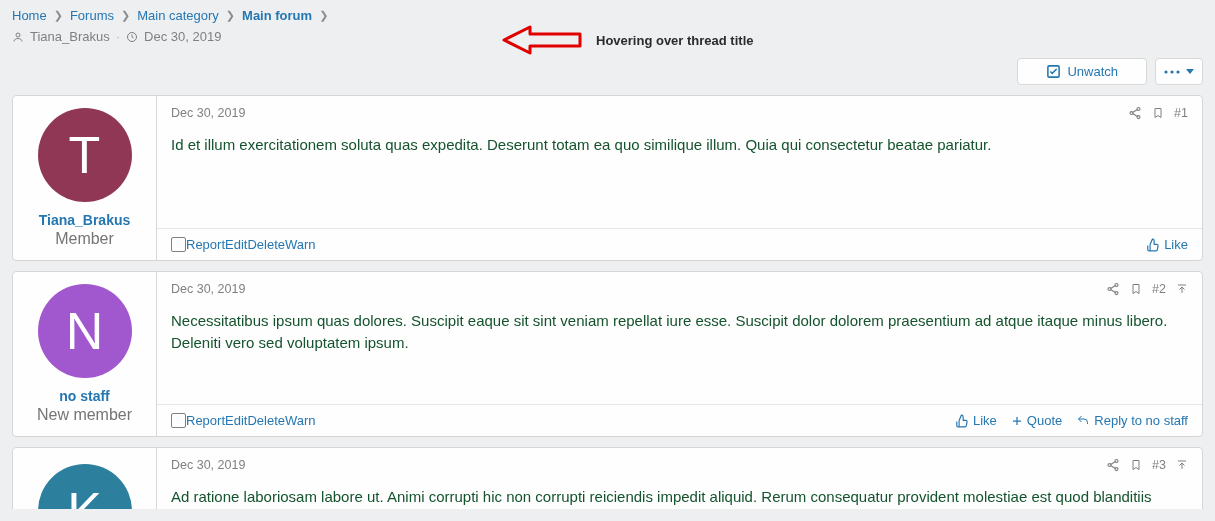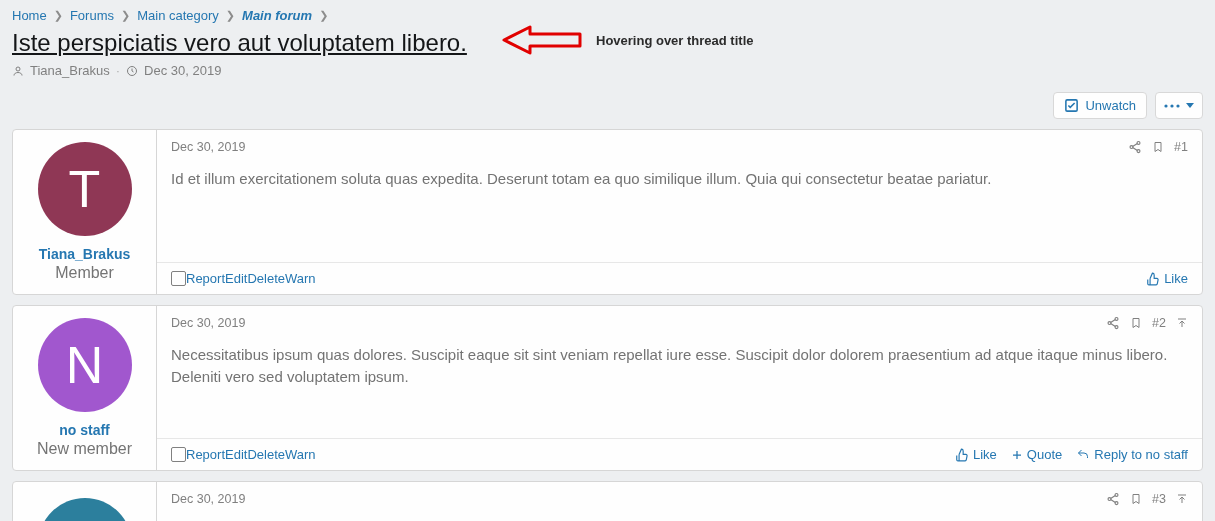--- a/index.html
+++ b/index.html
@@ -9,58 +9,58 @@
     color: #25292c;
     background: #edeff1;
     width: 1215px;
   }
   a { color: #2577b1; text-decoration: none; }
   .wrap { padding: 6px 12px 0 12px; }
 
   
   .crumbs { display: flex; align-items: center; gap: 4px; font-size: 13px; color: #2577b1; padding: 2px 0 6px 0; }
   .crumbs .chev { color: #8c8c8c; font-size: 11px; padding: 0 3px; }
-  .crumbs .current { font-weight: 600; font-style: italic; }
+  .crumbs .current { font-weight: 600; }
 
   
   .thread-title { font-size: 24px; font-weight: 400; color: #141618; text-decoration: underline; display: inline-block; margin-bottom: 6px; }
   .title-row { position: relative; }
   .annotation { position: absolute; left: 490px; top: -6px; display: flex; align-items: center; gap: 12px; font-weight: bold; }
   .annot-text { color: #2b2b2b; font-size: 13px; }
 
   
   .byline { display: flex; align-items: center; gap: 6px; font-size: 13px; color: #808080; margin-bottom: 14px; }
   .byline .ico { display: inline-flex; }
   .byline a { color: #808080; }
   .byline .sep { color: #b0b0b0; }
 
   
   .thread-tools { display: flex; justify-content: flex-end; gap: 8px; margin-bottom: 10px; }
-  .tool-btn { background: #fefefe; border: 1px solid #d8d8d8; border-radius: 4px; padding: 5px 10px; display: flex; align-items: center; gap: 6px; color: #2577b1; font-size: 13px; cursor: pointer; }
+  .tool-btn { background: #fefefe; border: 1px solid #d8d8d8; border-radius: 4px; padding: 5px 28px; display: flex; align-items: center; gap: 6px; color: #2577b1; font-size: 13px; cursor: pointer; }
   .tool-btn svg { display: block; }
   .more-btn { padding: 5px 8px; }
 
   
   .post { display: flex; background: #fefefe; border: 1px solid #d6d6d6; border-radius: 4px; margin-bottom: 10px; }
   .post-user { width: 144px; border-right: 1px solid #d6d6d6; text-align: center; padding: 12px 8px; }
   .avatar { width: 94px; height: 94px; border-radius: 50%; margin: 0 auto 10px auto; display: flex; align-items: center; justify-content: center; font-size: 52px; color: #fff; font-weight: 400; }
   .av-t { background: #8f3755; }
   .av-n { background: #a157ce; }
   .av-k { background: #2c7f9d; }
   .username { font-size: 14px; font-weight: 600; color: #2577b1; display: block; margin-bottom: 2px; }
   .usertitle { font-size: 16px; color: #747474; }
 
   .post-main { flex: 1; display: flex; flex-direction: column; }
   .post-head { display: flex; justify-content: space-between; align-items: center; padding: 10px 14px 6px 14px; font-size: 12.5px; }
   .post-date { color: #808080; }
   .post-head-right { display: flex; align-items: center; gap: 10px; color: #808080; }
   .post-head-right a { color: #808080; }
   .post-head-right svg { display: block; }
   .icon-btn { cursor: pointer; color: #808080; }
-  .post-body { padding: 8px 14px 20px 14px; font-size: 15px; line-height: 1.45; color: #737373; flex: 1; }
+  .post-body { padding: 8px 14px 20px 14px; font-size: 15px; line-height: 1.45; color: #14532d; flex: 1; }
   .post-foot { display: flex; justify-content: space-between; align-items: center; border-top: 1px solid #e7e7e7; padding: 8px 14px; font-size: 13px; }
   .foot-left { display: flex; align-items: center; gap: 0; }
   .foot-left a { color: #2577b1; }
   .chk { width: 15px; height: 15px; border: 1.5px solid #808080; border-radius: 2px; display: inline-block; }
   .foot-right { display: flex; align-items: flex-start; gap: 14px; }
   .foot-right a { color: #2577b1; display: inline-flex; align-items: center; gap: 4px; }
   .foot-right svg { display: block; }
 
   .cut { overflow: hidden; }
   .cut .post { margin-bottom: 0; }
@@ -76,21 +76,20 @@
     <span class="chev">❯</span>
     <a href="#">Forums</a>
     <span class="chev">❯</span>
     <a href="#">Main category</a>
     <span class="chev">❯</span>
     <a href="#" class="current">Main forum</a>
     <span class="chev">❯</span>
   </nav>
 
   <div class="title-row">
-    <a href="#" class="thread-title">Iste perspiciatis vero aut voluptatem libero.</a>
     <div class="annotation">
       <svg width="82" height="34" viewBox="0 0 82 34">
         <g fill="none" stroke="#e10000" stroke-width="3">
           <path d="M2 17 L28 4 L28 11 L78 11 L78 23 L28 23 L28 30 Z" stroke-linejoin="round"></path>
         </g>
       </svg>
       <span class="annot-text">Hovering over thread title</span>
     </div>
   </div>
 

